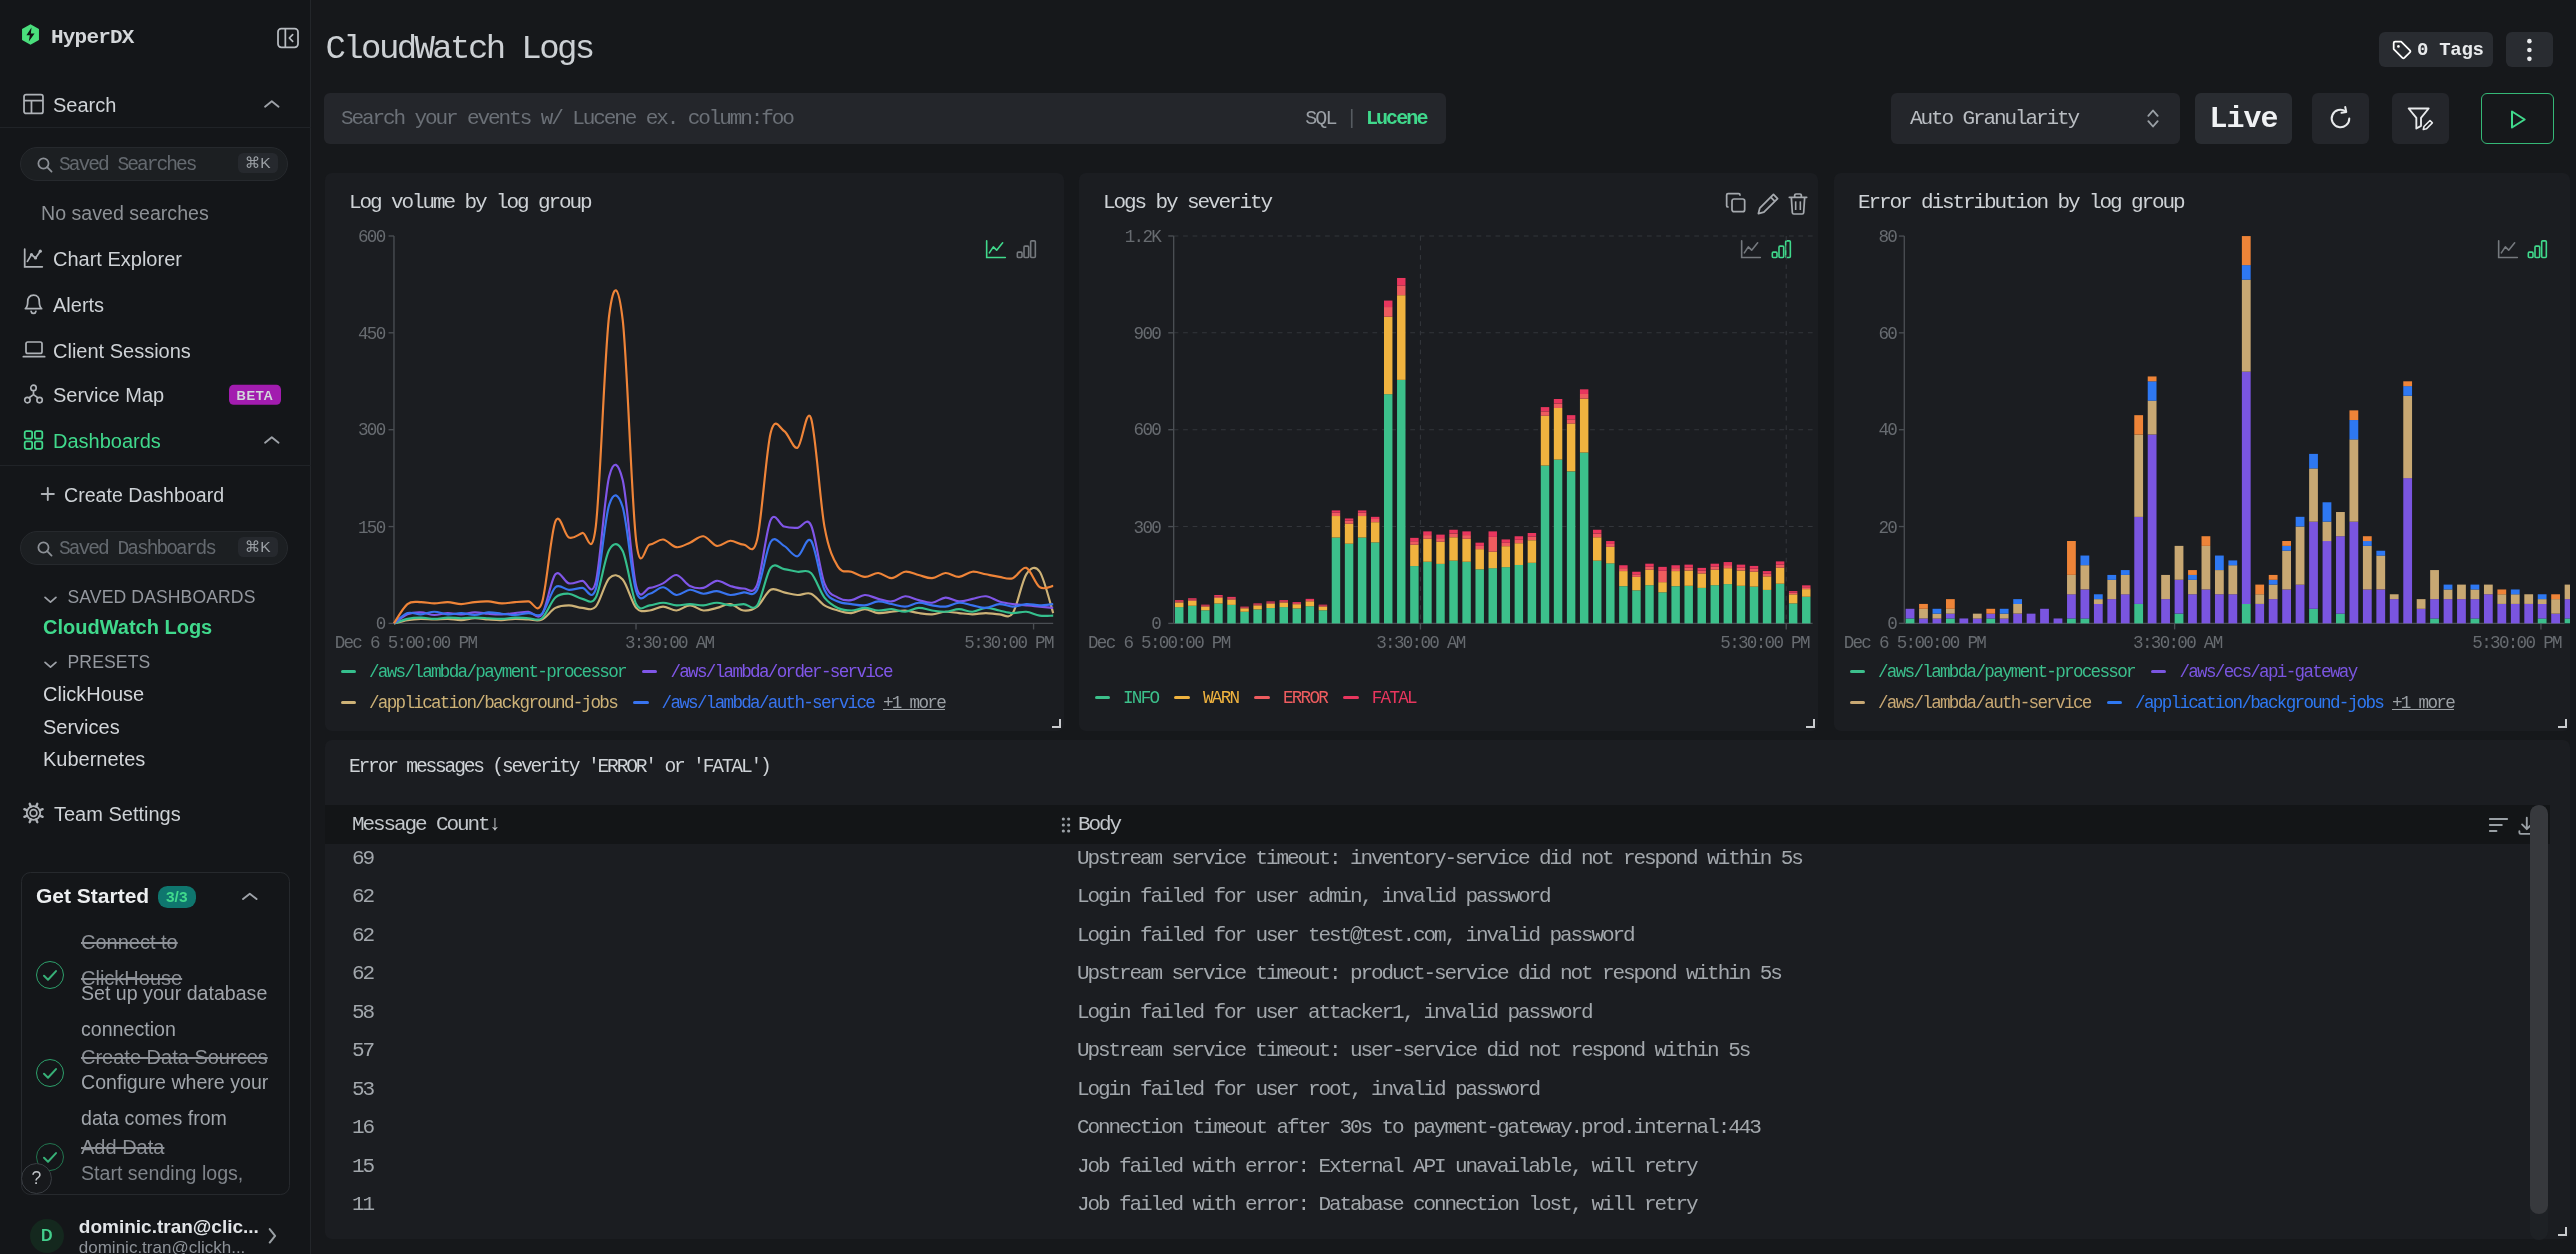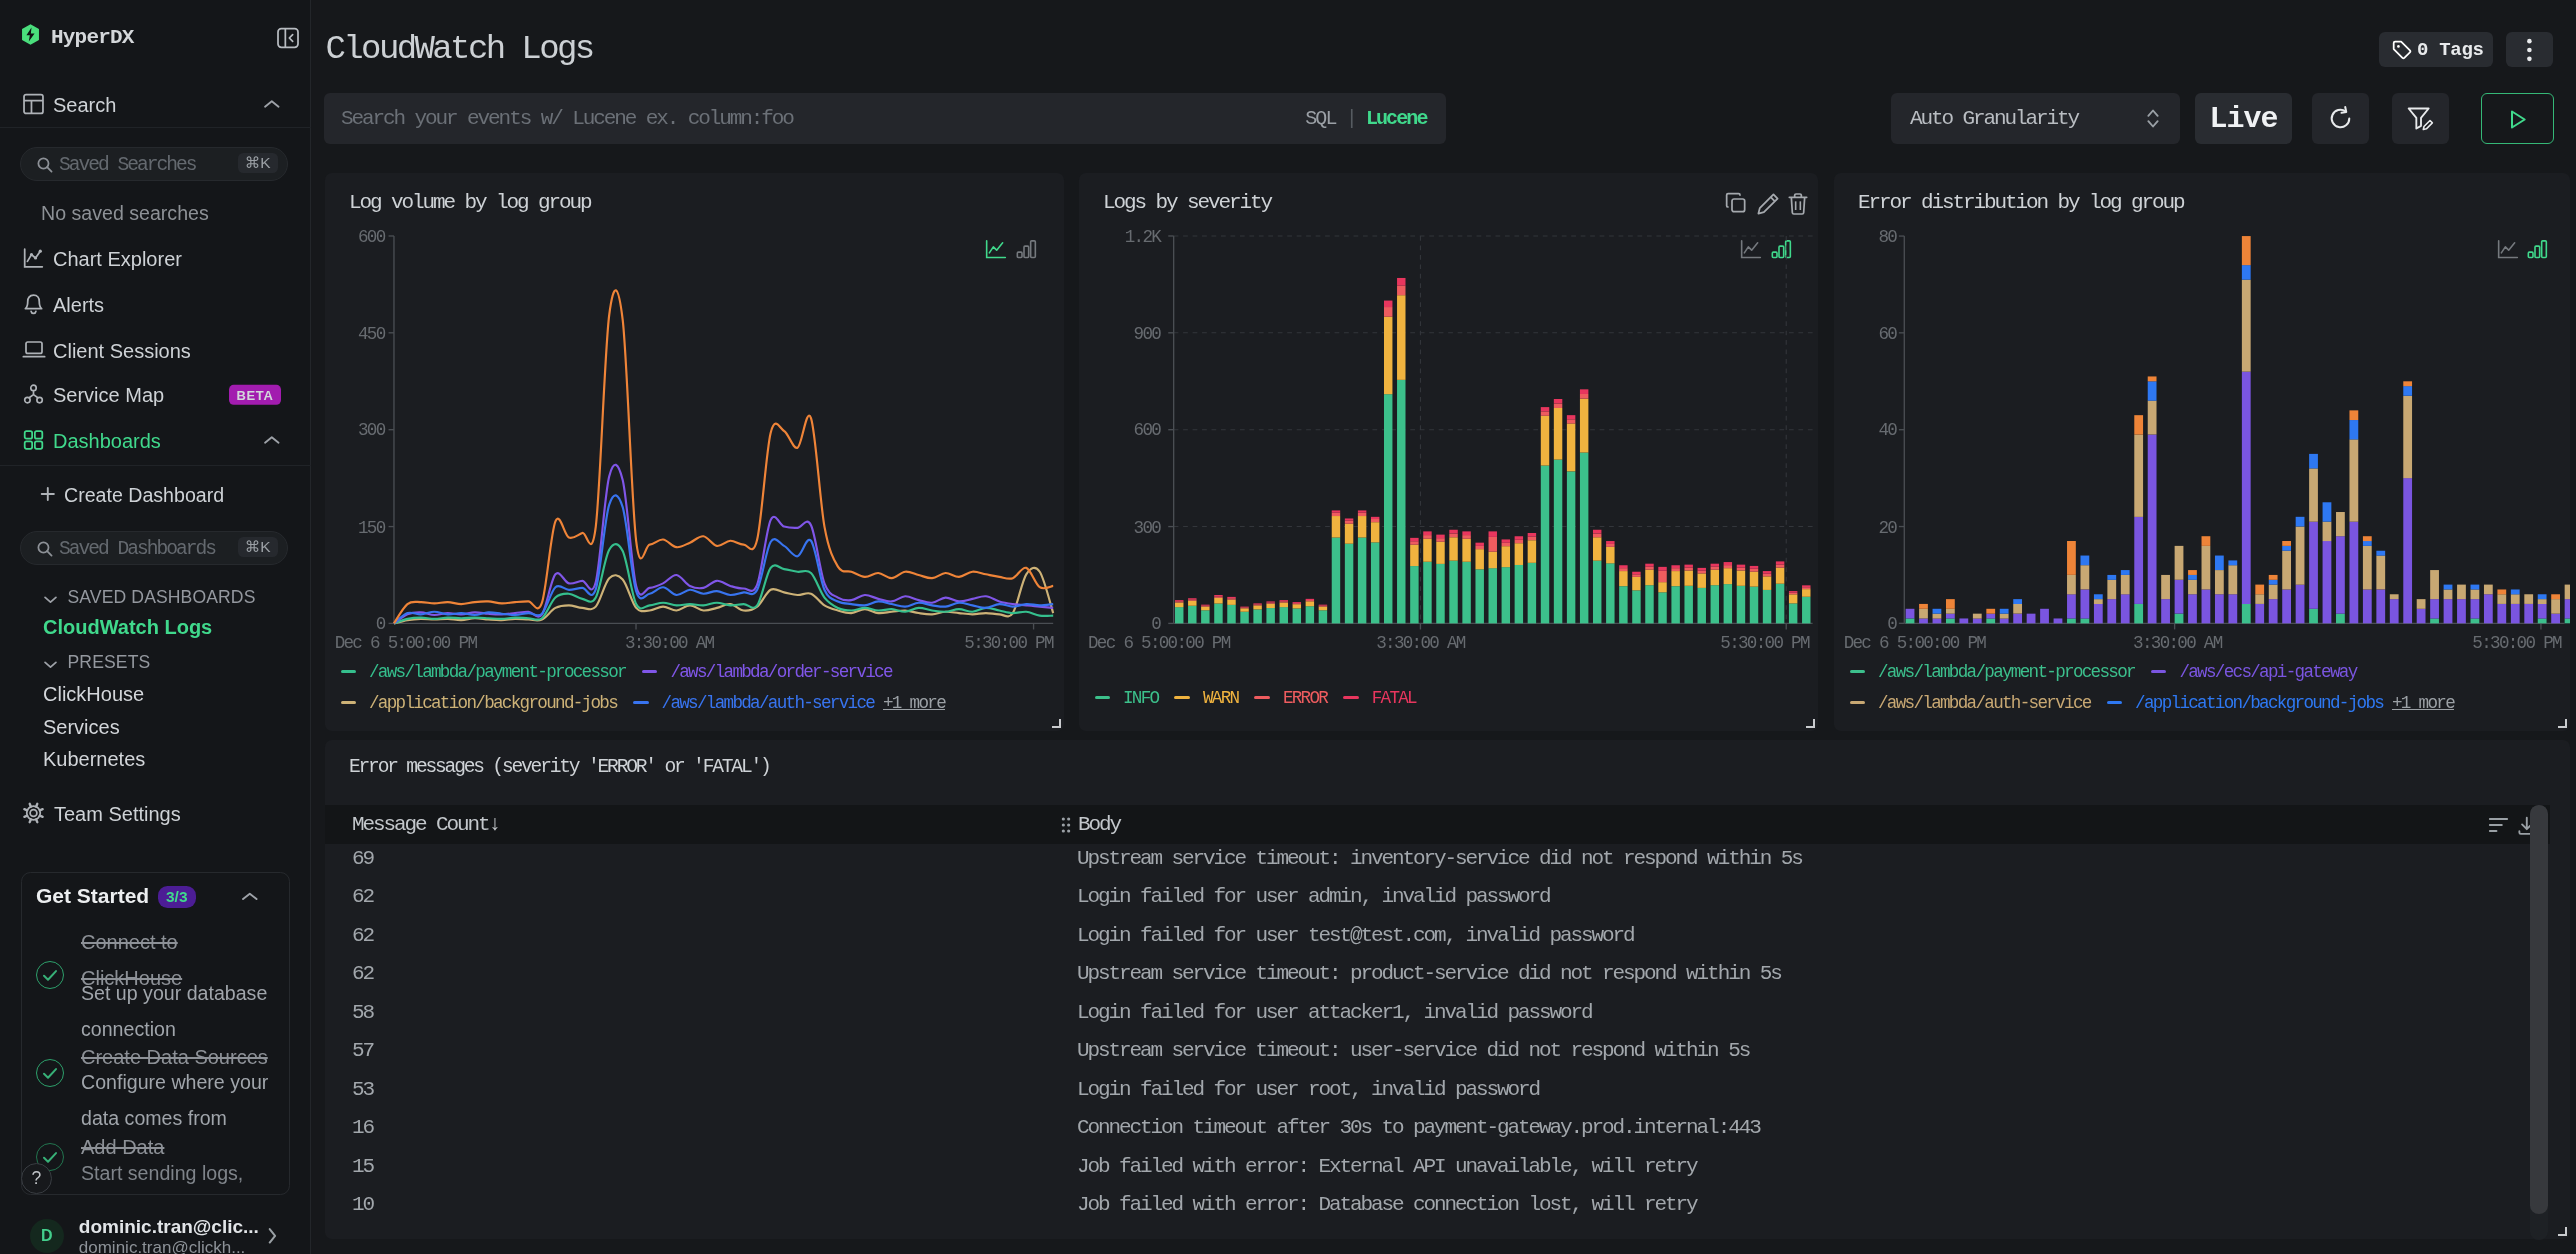--- a/index.html
+++ b/index.html
@@ -18,21 +18,21 @@
 .pill .mag{position:absolute;left:15px;top:8px;color:#8d9197;}
 .pill .ph{position:absolute;left:38px;top:6px;font-family:"Liberation Mono",monospace;font-size:19.6px;letter-spacing:-2px;color:#64696f;}
 .pill .kbd{position:absolute;right:9.5px;top:4.7px;background:#26292e;border-radius:5.4px;padding:1.4px 6.8px;font-size:15.5px;color:#9ba0a5;}
 .beta{position:absolute;left:229px;top:50%;transform:translateY(-50%);background:#a21caf;border-radius:4.7px;padding:2.7px 7.4px;font-size:13px;font-weight:bold;letter-spacing:0.7px;color:#d3d6db;}
 .gslabel{position:absolute;font-size:17.6px;color:#94989f;letter-spacing:0.1px;}
 .sitem{position:absolute;font-size:20px;color:#d3d6da;white-space:nowrap;}
 .green{color:#40d98c;}
 
 #gscard{position:absolute;left:21px;top:872px;width:269px;height:323px;border:1.4px solid #26292d;border-radius:9.5px;overflow:hidden;}
 #gscard h3{position:absolute;left:14px;top:10.8px;font-size:21px;color:#eceef0;}
-.badge33{position:absolute;left:136px;top:13px;background:#4c1d95;color:#40d98c;border-radius:9.5px;padding:2px 8px;font-size:15.5px;font-weight:bold;}
+.badge33{position:absolute;left:136px;top:13px;background:#0f766e;color:#40d98c;border-radius:9.5px;padding:2px 8px;font-size:15.5px;font-weight:bold;}
 .gchk{position:absolute;left:14px;width:28px;height:28px;border:1.7px solid #2da06b;border-radius:50%;}
 .gchk svg{position:absolute;left:5.4px;top:6.8px;}
 .gs-t{position:absolute;left:59px;font-size:19.6px;color:#92969c;line-height:36px;}
 .strike{text-decoration:line-through;color:#8d9197;}
 .gsub{color:#a5aaaf;}
 
 #help{position:absolute;left:21px;top:1163px;width:31px;height:31px;border-radius:50%;background:#17191c;border:1.4px solid #393d42;color:#c0c4c8;font-size:17.6px;text-align:center;line-height:28px;}
 
 #user{position:absolute;left:10.8px;top:1204px;width:289px;height:50px;border-radius:6.8px;}
 #user .av{position:absolute;left:19px;top:15px;width:34px;height:34px;border-radius:50%;background:#14281e;color:#43cf8c;font-weight:bold;font-size:16px;text-align:center;line-height:34px;}
@@ -796,20 +796,20 @@
       <div class="trow" style="left:27px;top:261px;">58</div>
       <div class="trow" style="left:752px;top:261px;">Login failed for user attacker1, invalid password</div>
       <div class="trow" style="left:27px;top:299px;">57</div>
       <div class="trow" style="left:752px;top:299px;">Upstream service timeout: user-service did not respond within 5s</div>
       <div class="trow" style="left:27px;top:338px;">53</div>
       <div class="trow" style="left:752px;top:338px;">Login failed for user root, invalid password</div>
       <div class="trow" style="left:27px;top:376px;">16</div>
       <div class="trow" style="left:752px;top:376px;">Connection timeout after 30s to payment-gateway.prod.internal:443</div>
       <div class="trow" style="left:27px;top:415px;">15</div>
       <div class="trow" style="left:752px;top:415px;">Job failed with error: External API unavailable, will retry</div>
-      <div class="trow" style="left:27px;top:453px;">10</div>
+      <div class="trow" style="left:27px;top:453px;">11</div>
       <div class="trow" style="left:752px;top:453px;">Job failed with error: Database connection lost, will retry</div>
   <div id="vscroll">
         <div id="vthumb"></div>
       </div>
   <div class="resize"></div>
 </div>
 </div>
 
 </body></html>

